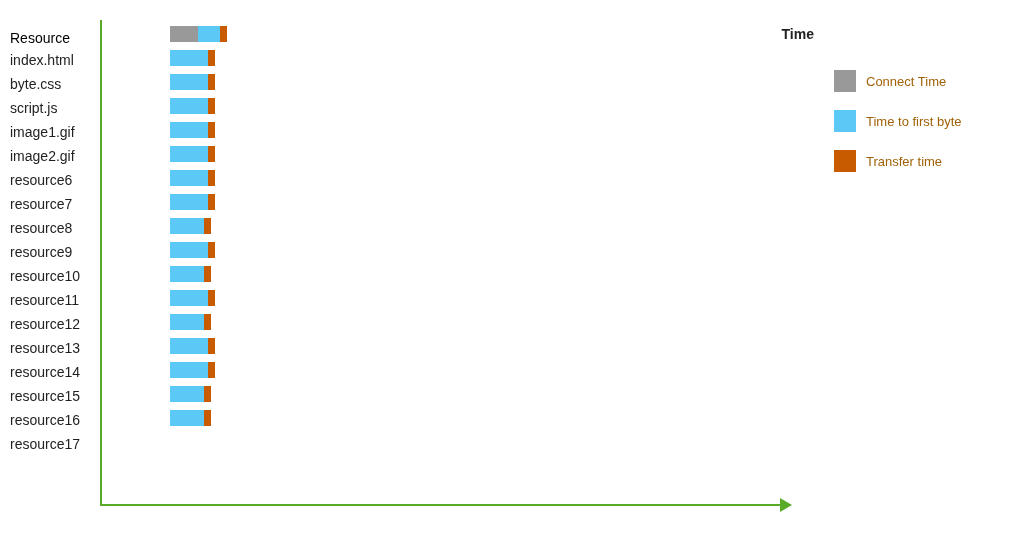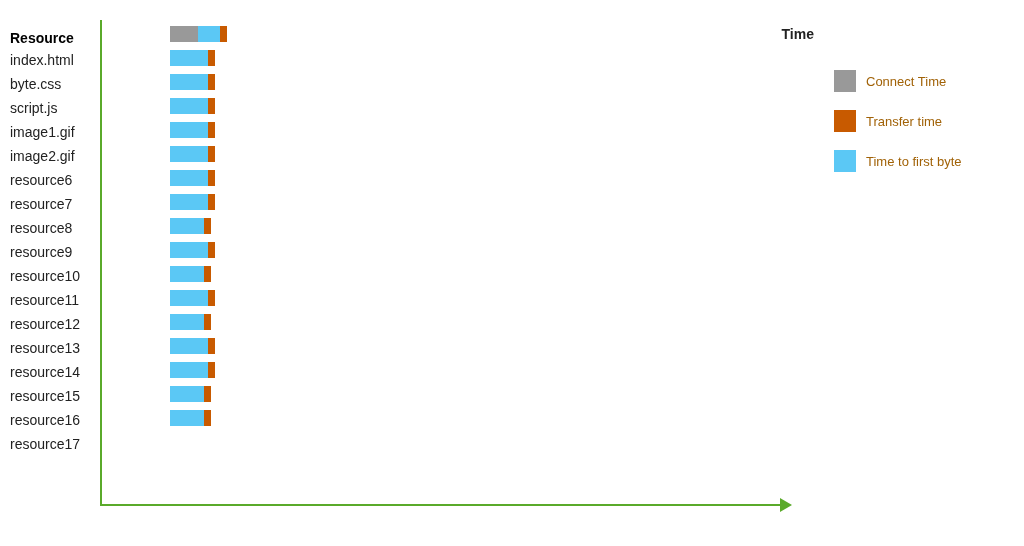--- a/index.html
+++ b/index.html
@@ -22,21 +22,21 @@
       display: flex;
       flex-direction: row;
       flex: 1;
     }
     .y-labels {
       display: flex;
       flex-direction: column;
       min-width: 90px;
     }
     .y-label-header {
-      font-weight: bold;
+      font-weight: normal;
       font-size: 14px;
       height: 28px;
       display: flex;
       align-items: flex-end;
       padding-bottom: 2px;
     }
     .y-label {
       height: 24px;
       display: flex;
       align-items: center;
@@ -247,21 +247,21 @@
       <div class="x-axis-label">Time</div>
     </div>
   </div>
   <div class="legend-section">
 
   <div class="legend-item">
         <div class="legend-box" style="background-color: rgb(153, 153, 153);"></div>
         <span class="legend-label">Connect Time</span>
       </div>
       <div class="legend-item">
+        <div class="legend-box" style="background-color: rgb(91, 200, 245);"></div>
+        <span class="legend-label">Time to first byte</span>
+      </div>
+      <div class="legend-item">
         <div class="legend-box" style="background-color: rgb(200, 90, 0);"></div>
         <span class="legend-label">Transfer time</span>
       </div>
-      <div class="legend-item">
-        <div class="legend-box" style="background-color: rgb(91, 200, 245);"></div>
-        <span class="legend-label">Time to first byte</span>
-      </div>
     </div>
 </div>
 
 </body></html>

